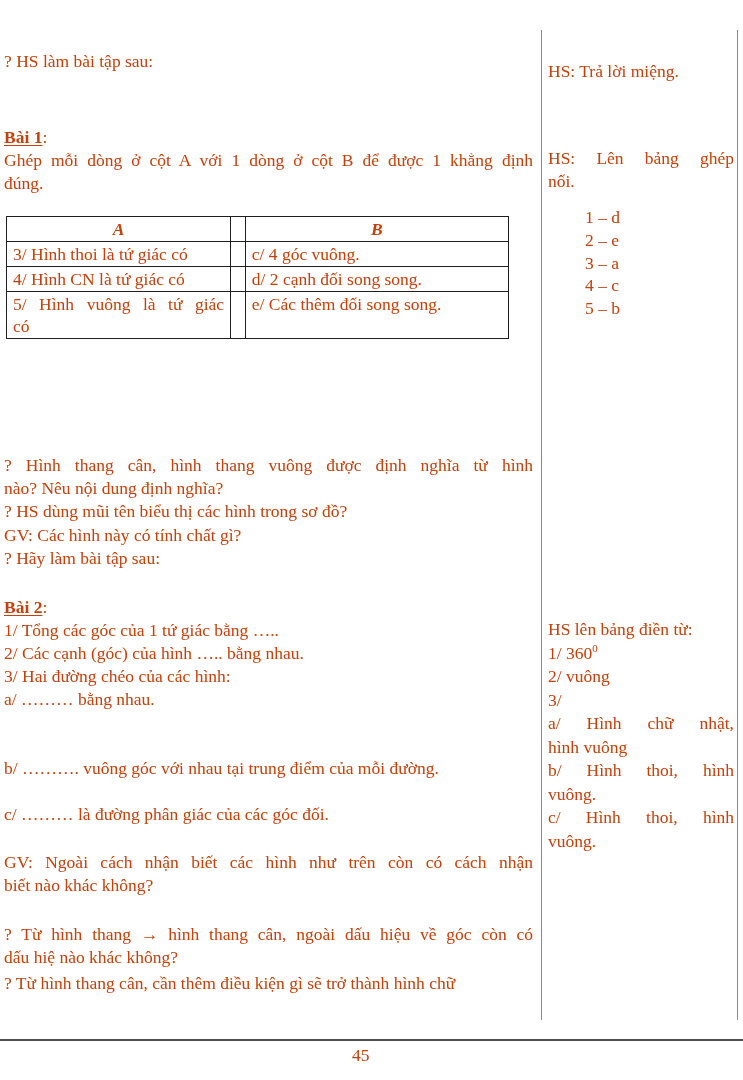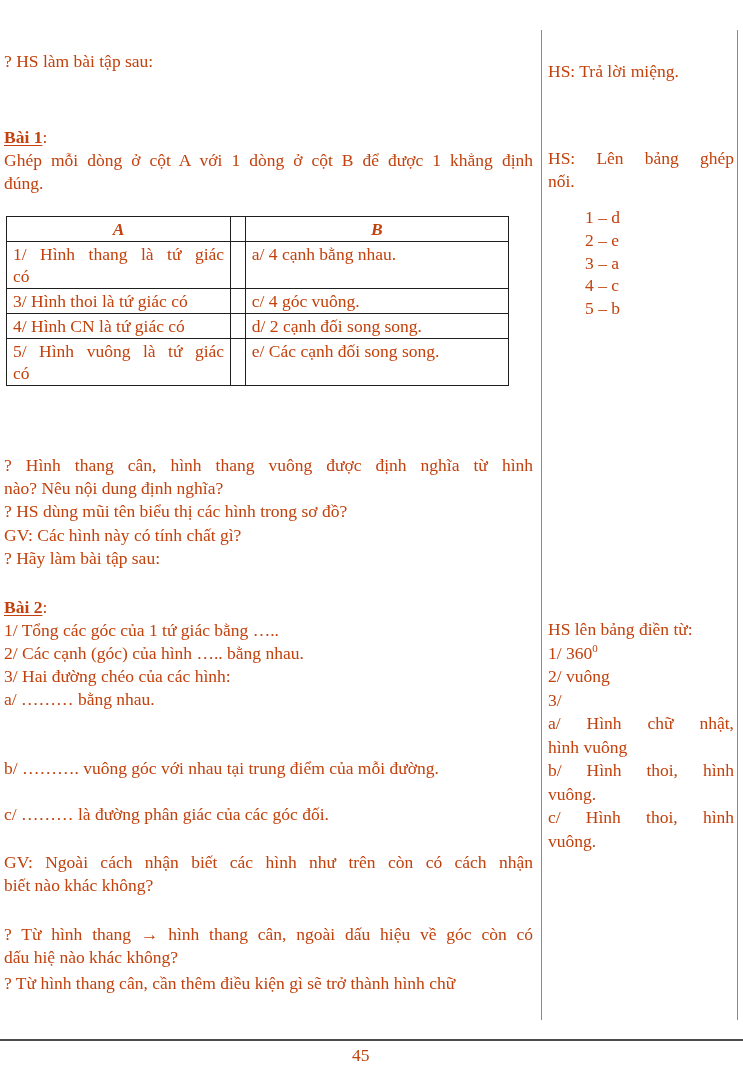--- a/index.html
+++ b/index.html
@@ -73,31 +73,20 @@
             <col class="col-b">
           </colgroup>
         <tbody>
             <tr>
           <th>A</th>
           <th></th>
           <th>B</th>
         </tr>
         <tr>
           <td>
-            <div class="jl">1/ Hình thang là tứ giác</div>
-            <div>có</div>
-          </td>
-          <td></td>
-          <td>
-            <div>a/ 4 cạnh bằng nhau.</div>
-            <div></div>
-          </td>
-        </tr>
-        <tr>
-          <td>
             <div>3/ Hình thoi là tứ giác có</div>
           </td>
           <td></td>
           <td>
             <div>c/ 4 góc vuông.</div>
           </td>
         </tr>
         <tr>
           <td>
             <div>4/ Hình CN là tứ giác có</div>
@@ -107,21 +96,21 @@
             <div>d/ 2 cạnh đối song song.</div>
           </td>
         </tr>
         <tr>
           <td>
             <div class="jl">5/ Hình vuông là tứ giác</div>
             <div>có</div>
           </td>
           <td></td>
           <td>
-            <div>e/ Các cạnh đối song song.</div>
+            <div>e/ Các thêm đối song song.</div>
           </td>
         </tr>
       </tbody>
         </table>
     </div>
 
     <div class="blk b-questions">
       <div class="jl">? Hình thang cân, hình thang vuông được định nghĩa từ hình</div>
       <div>nào? Nêu nội dung định nghĩa?</div>
       <div>? HS dùng mũi tên biểu thị các hình trong sơ đồ?</div>

